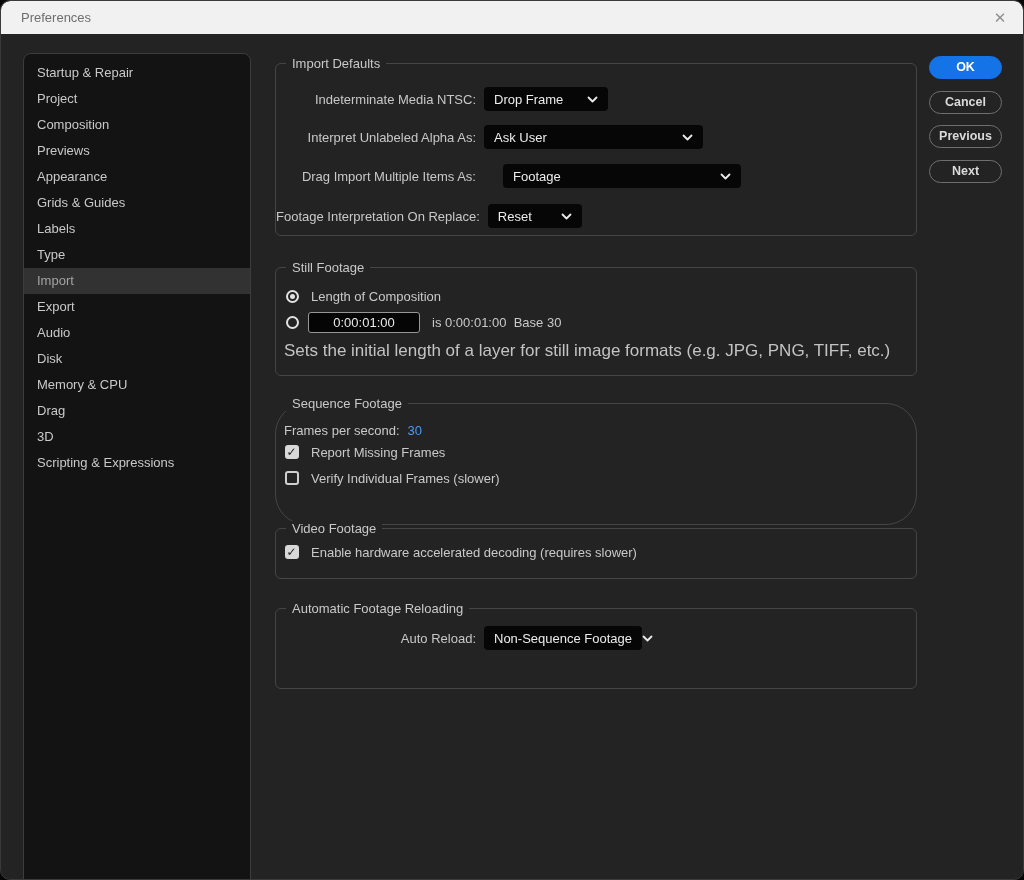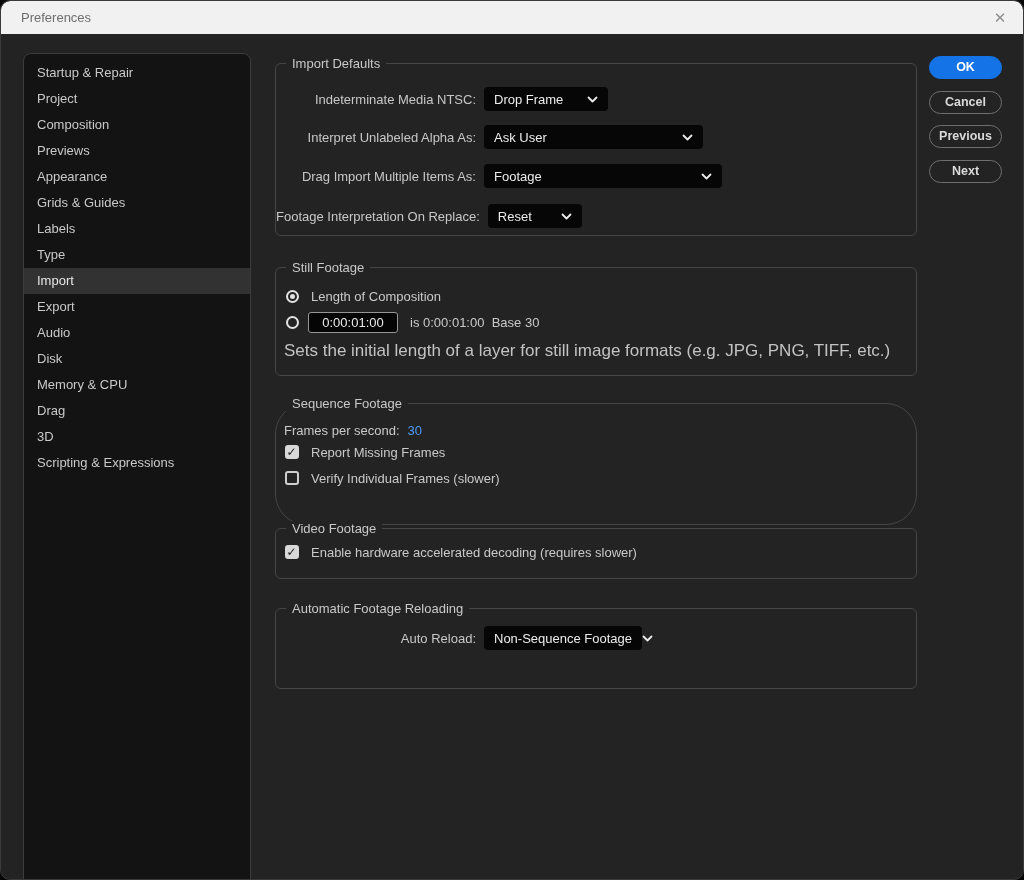--- a/index.html
+++ b/index.html
@@ -7,21 +7,21 @@
   .window { position:relative; width:1024px; height:880px; background:#232323; border-radius:10px; overflow:hidden; border:1px solid #3a3a3a; }
 
   
   .titlebar { position:absolute; left:0; top:0; width:100%; height:33px; background:#f1f1f1; border-radius:9px 9px 0 0; }
   .titlebar .title { position:absolute; left:20px; top:0; line-height:33px; font-size:13px; color:#6e6e6e; }
   .titlebar .close { position:absolute; right:8px; top:0; width:30px; height:33px; text-align:center; line-height:33px; font-size:15px; color:#8f8f8f; cursor:default; }
 
   
   .sidebar { position:absolute; left:22px; top:52px; width:228px; height:844px; background:#131313; border:1px solid #3c3c3c; border-radius:8px; padding-top:6px; overflow:hidden; }
   .side-item { height:26px; line-height:26px; padding-left:13px; font-size:13px; color:#c9c9c9; white-space:nowrap; }
-  .side-item.selected { background:#323232; color:#e5e5e5; }
+  .side-item.selected { background:#323232; color:#a3a3a3; }
 
   
   .main { position:absolute; left:274px; top:0; width:642px; height:880px; }
   .group { position:absolute; left:0; width:642px; border:1px solid #454545; border-radius:6px; }
   .group-title { position:absolute; top:-8px; left:10px; background:#232323; padding:0 6px; font-size:13px; color:#c9c9c9; line-height:16px; white-space:nowrap; }
   .g1 { top:62px; height:173px; }
   .g2 { top:266px; height:109px; }
   .g3 { top:402px; height:122px;border-radius:31px; }
   .g4 { top:527px; height:51px; }
   .g5 { top:607px; height:81px; }
@@ -36,21 +36,21 @@
   .radio.on::after { content:""; position:absolute; left:2px; top:2px; width:5px; height:5px; border-radius:50%; background:#e3e3e3; }
 
   .checkbox { width:14px; height:14px; border-radius:3px; flex:0 0 14px; position:relative; }
   .checkbox.on { background:#d8d8d8; }
   .checkbox.on::after { content:"\2713"; position:absolute; left:1.5px; top:-0.5px; font-size:12px; font-weight:bold; color:#1c1c1c; }
   .checkbox.off { background:transparent; border:2px solid #cfcfcf; }
 
   .opt-label { margin-left:12px; font-size:13px; color:#c9c9c9; white-space:nowrap; }
   .help { position:absolute; left:8px; font-size:17px; color:#c3c3c3; white-space:nowrap; }
 
-  .tc-input { margin-left:9px; width:90px; height:21px; background:#050505; border:1px solid #979797; border-radius:3px; color:#e9e9e9; font-size:13px; text-align:center; font-family:"Liberation Sans","DejaVu Sans",sans-serif; }
+  .tc-input { margin-left:9px; width:112px; height:21px; background:#050505; border:1px solid #979797; border-radius:3px; color:#e9e9e9; font-size:13px; text-align:center; font-family:"Liberation Sans","DejaVu Sans",sans-serif; }
   .tc-suffix { margin-left:12px; font-size:13px; color:#c9c9c9; white-space:pre; }
 
   .fps-label { font-size:13px; color:#c9c9c9; }
   .fps-value { margin-left:8px; font-size:13px; color:#4b9af5; cursor:default; }
 
   
   .btn { position:absolute; left:928px; width:73px; height:23px; border-radius:12px; font-size:12.5px; font-weight:bold; text-align:center; line-height:21px; cursor:default; }
   .btn-ok { top:55px; background:#1473e6; color:#ffffff; border:1px solid #1473e6; }
   .btn-plain { background:transparent; color:#dadada; border:1px solid #6f6f6f; }
   .btn-cancel { top:90px; }
@@ -104,21 +104,21 @@
       <div class="row" style="top:61px; height:24px;">
         <span class="lbl">Interpret Unlabeled Alpha As:</span>
         <div class="dropdown" style="width:219px;">
           <span class="dd-text">Ask User</span>
           <svg width="11" height="7" viewBox="0 0 11 7">
               <path d="M1.5 1.5 L5.5 5.5 L9.5 1.5" stroke="#ebebeb" stroke-width="1.8" fill="none" stroke-linecap="round" stroke-linejoin="round"></path>
             </svg>
         </div>
       </div>
 
-      <div class="row" style="top:100px; height:24px;">
+      <div class="row" style="top:100px; height:24px;gap:19px;">
         <span class="lbl">Drag Import Multiple Items As:</span>
         <div class="dropdown" style="width:238px;">
           <span class="dd-text">Footage</span>
           <svg width="11" height="7" viewBox="0 0 11 7">
               <path d="M1.5 1.5 L5.5 5.5 L9.5 1.5" stroke="#ebebeb" stroke-width="1.8" fill="none" stroke-linecap="round" stroke-linejoin="round"></path>
             </svg>
         </div>
       </div>
 
       <div class="row" style="top:140px; height:24px;">

